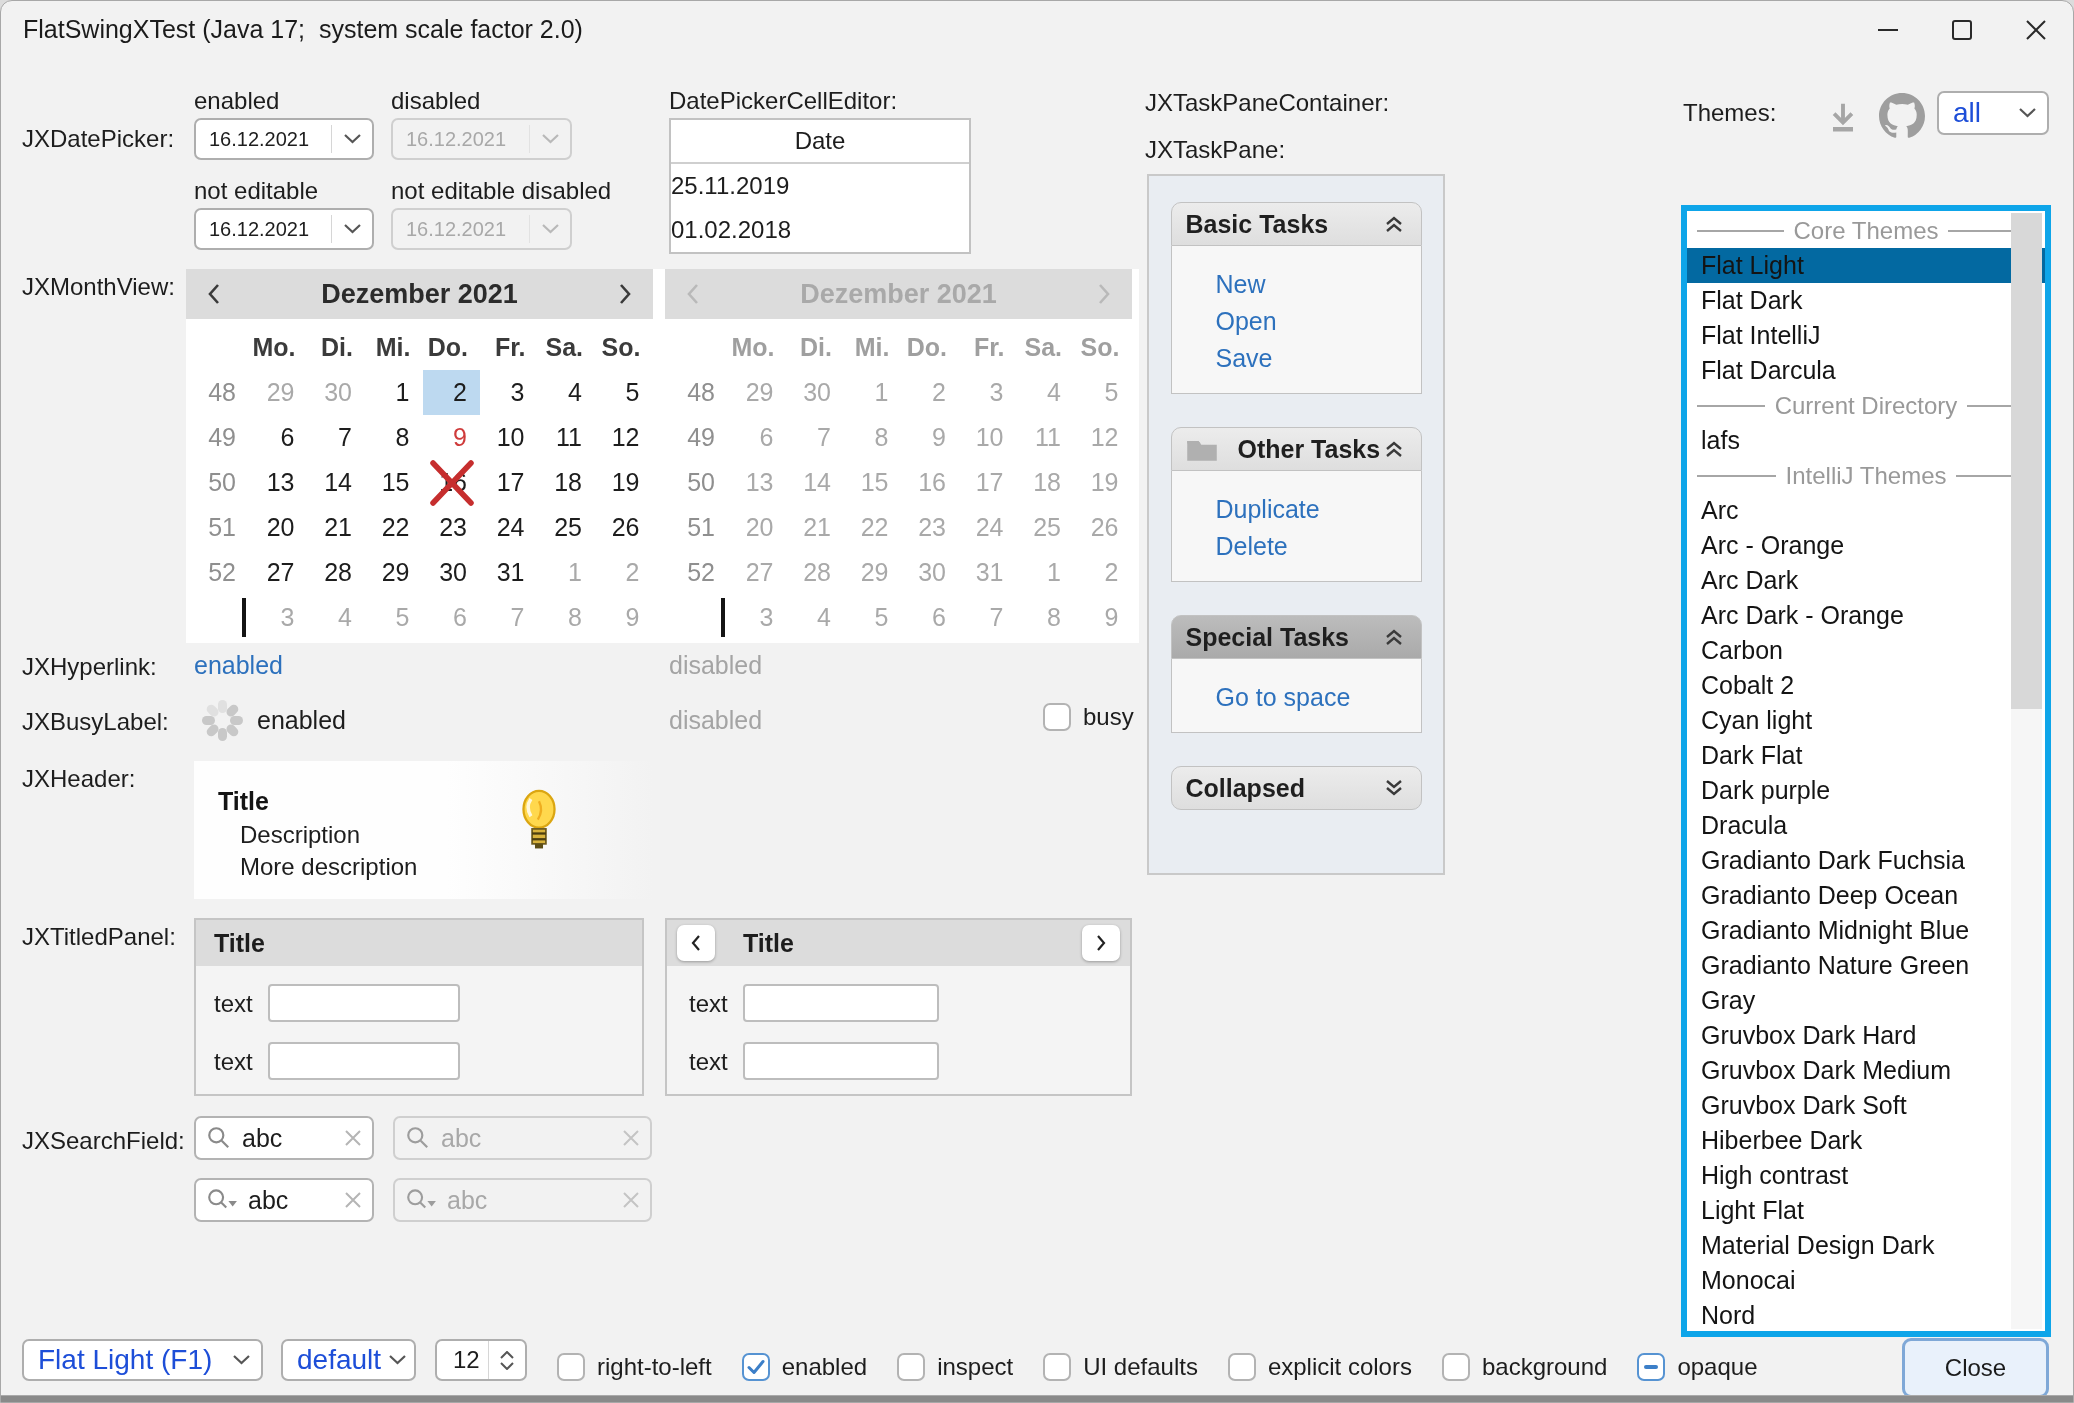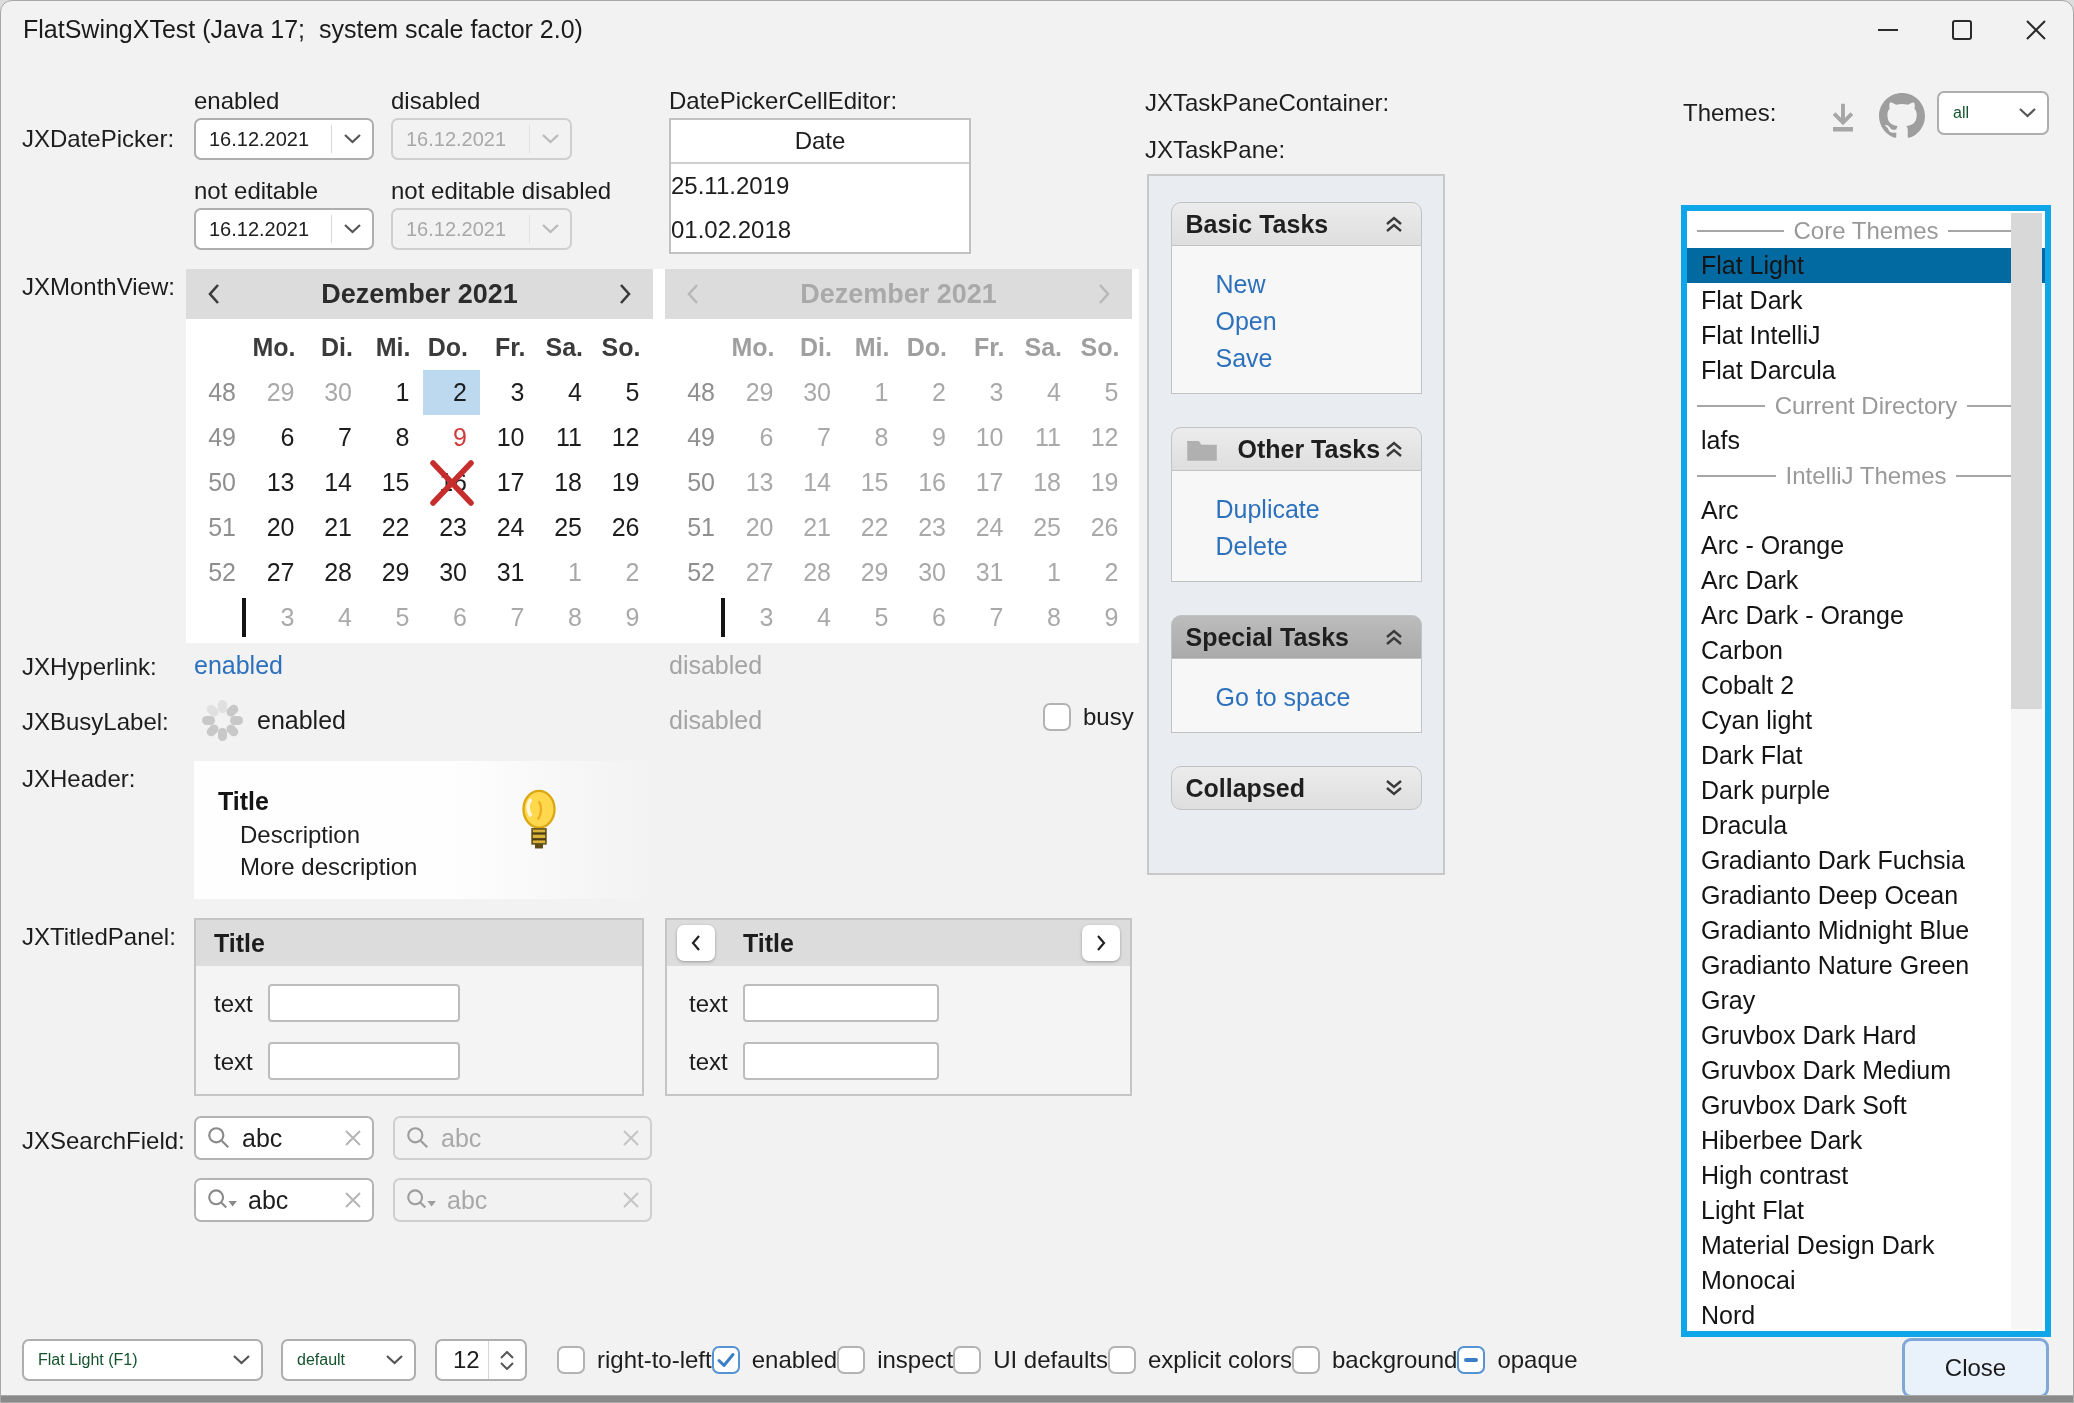--- a/index.html
+++ b/index.html
@@ -59,33 +59,33 @@
   .tp-pane{width:251px;margin:0 auto 33px auto;}
   .tp-head{height:44px;border:1px solid #c2c2c2;border-radius:10px 10px 0 0;background:linear-gradient(#ececec,#dedede);
            display:flex;align-items:center;padding:0 14px;font-weight:bold;font-size:25px;color:#1f1f1f;box-sizing:border-box;}
   .tp-head.dark{background:linear-gradient(#bcbcbc,#aaaaaa);}
   .tp-head.rounded{border-radius:10px;}
   .tp-head .chev{margin-left:auto;display:flex;}
   .tp-body{border:1px solid #c2c2c2;border-top:none;background:#f7f7f7;padding:20px 0 16px 44px;}
   .tp-link{display:block;font-size:25px;line-height:37px;color:#2d71bd;white-space:nowrap;}
   
   .combo{display:flex;align-items:center;background:#fff;border:2px solid #aeaeae;border-radius:7px;box-sizing:border-box;}
-  .combo .cval{flex:1;padding-left:14px;font-size:16px;color:#14532d;white-space:nowrap;}
+  .combo .cval{flex:1;padding-left:14px;font-size:28px;color:#1d4ed8;white-space:nowrap;}
   .combo .carr{width:40px;display:flex;align-items:center;justify-content:center;}
   .themelist{background:#fff;border:6px solid #0ea5e9;box-sizing:border-box;overflow:hidden;position:relative;padding-top:2px;}
   .th-item{height:35px;line-height:35px;padding-left:14px;font-size:25px;color:#141414;white-space:nowrap;}
   .th-item.sel{background:#0369a1;}
   .th-sep{height:35px;display:flex;align-items:center;color:#999;font-size:24px;white-space:nowrap;}
   .th-sep .line{flex:1;height:2px;background:#a6a6a6;}
   .th-sep .line:first-child{margin:0 10px 0 10px;}
   .th-sep .line:last-child{margin:0 10px 0 10px;}
   .vscroll{position:absolute;top:2px;right:3px;bottom:2px;width:31px;background:#f6f6f6;}
   .vthumb{position:absolute;left:0;top:0;width:31px;height:496px;background:#d8d8d8;}
   
-  .cbrow{display:flex;align-items:center;height:42px;}
+  .cbrow{display:flex;align-items:flex-end;gap:30px;height:42px;}
   .cbitem{display:flex;align-items:center;gap:12px;font-size:24px;color:#1d1d1d;white-space:nowrap;}
   .cbox{width:28px;height:28px;border:2px solid #b3b3b3;border-radius:7px;background:#fff;box-sizing:border-box;position:relative;flex:0 0 auto;}
   .cbox.checked,.cbox.indeterminate{border-color:#5693d2;}
   .cbox.indeterminate::after{content:'';position:absolute;left:5px;right:5px;top:50%;height:4px;margin-top:-2px;background:#3c7fc8;border-radius:2px;}
   .cbox svg{position:absolute;left:0;top:0;}
   
   .spin{display:flex;align-items:center;background:#fff;border:2px solid #aeaeae;border-radius:7px;box-sizing:border-box;}
   .spin .num{flex:1;padding-left:16px;font-size:24px;color:#1d1d1d;}
   .spin .arrows{width:36px;align-self:stretch;border-left:1px solid #d6d6d6;display:flex;flex-direction:column;align-items:center;justify-content:center;gap:3px;}
   .closebtn{background:#e9f1fb;border:3px solid #7fa8d7;border-radius:9px;display:flex;align-items:center;justify-content:center;

